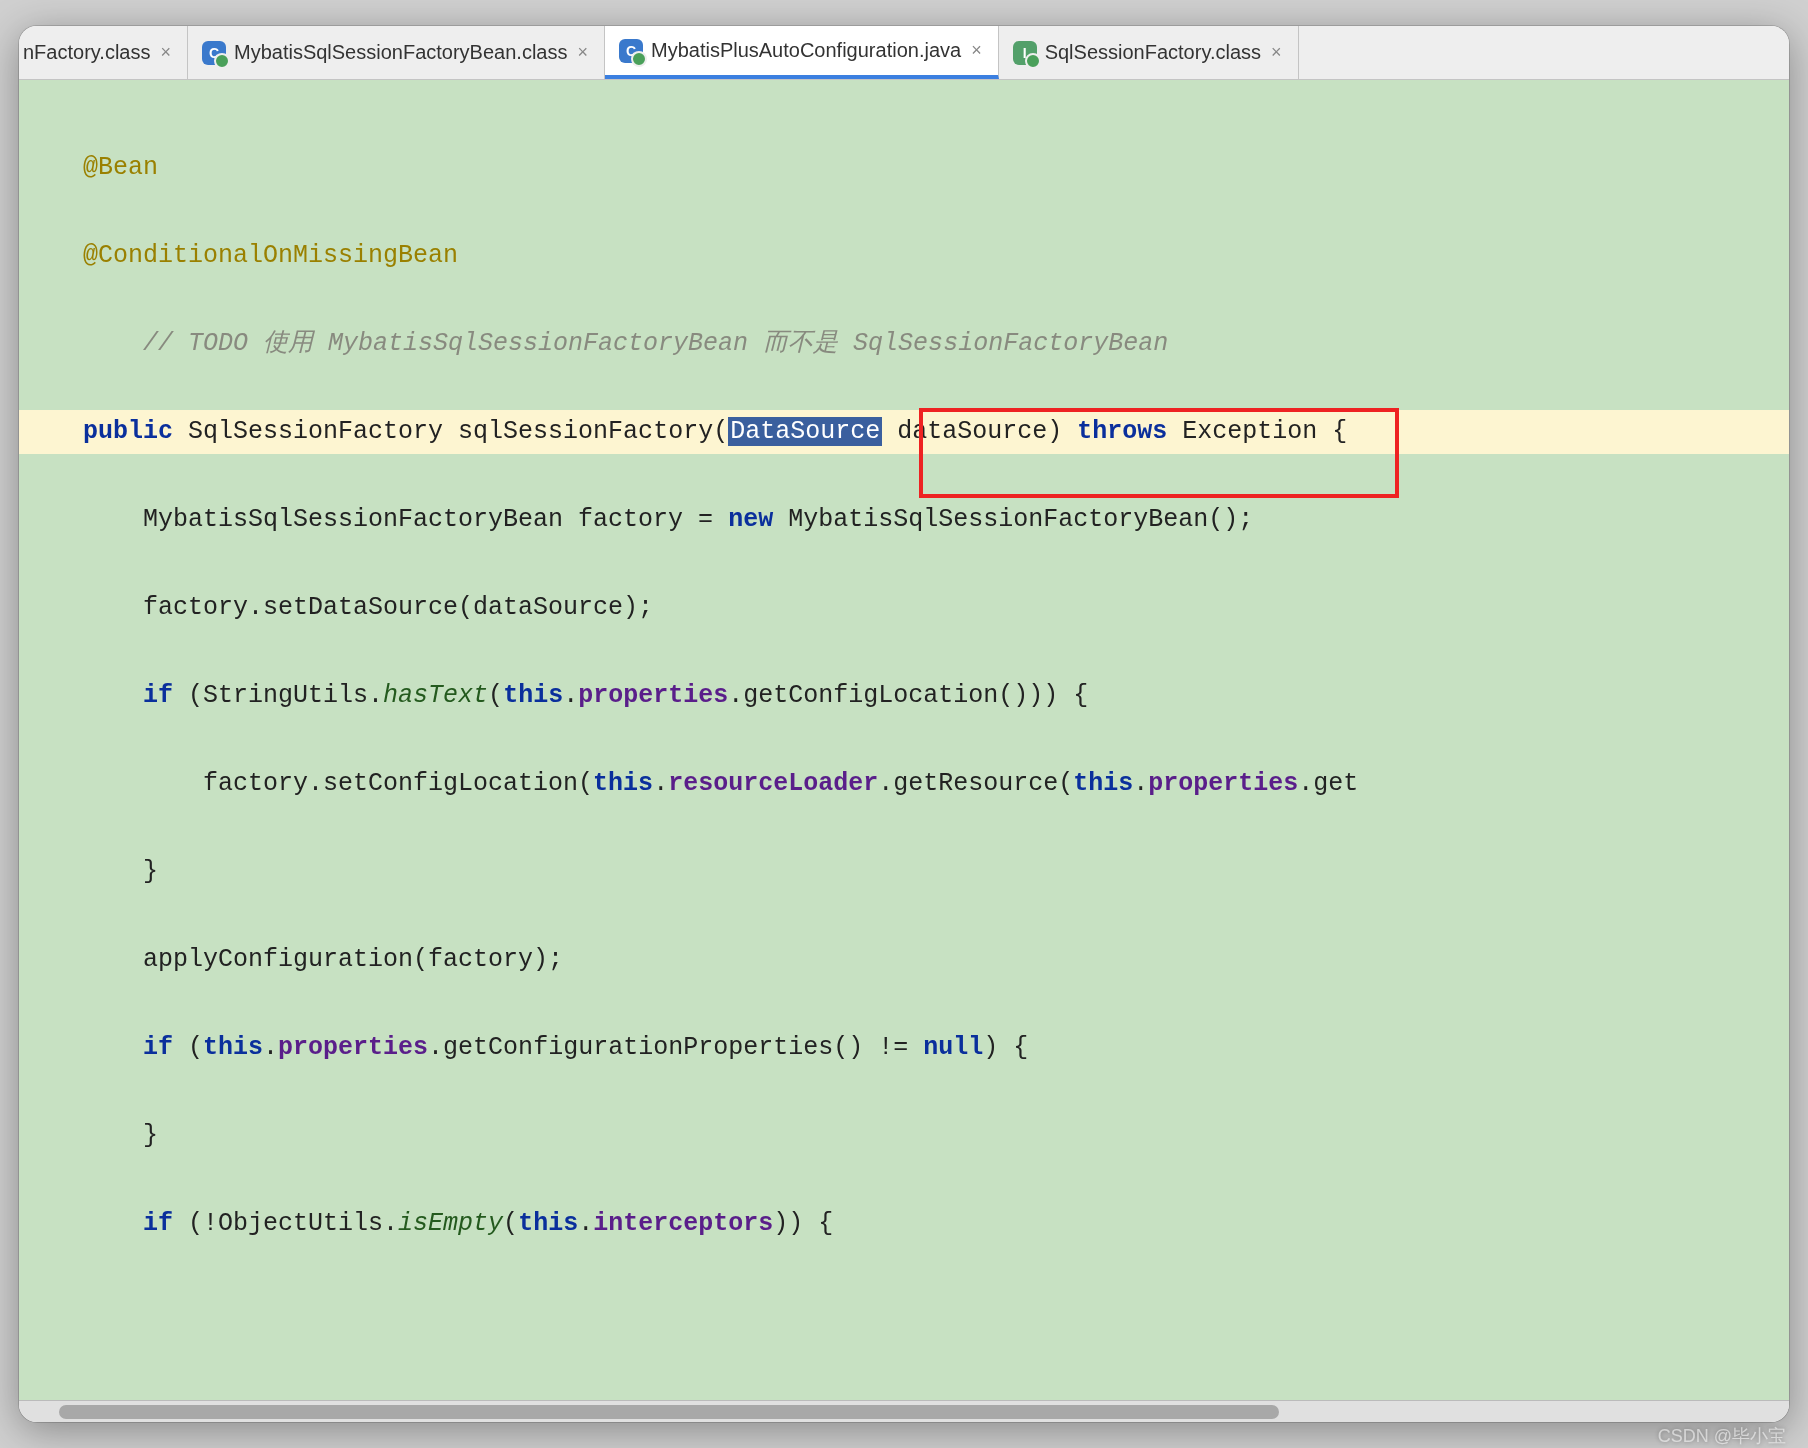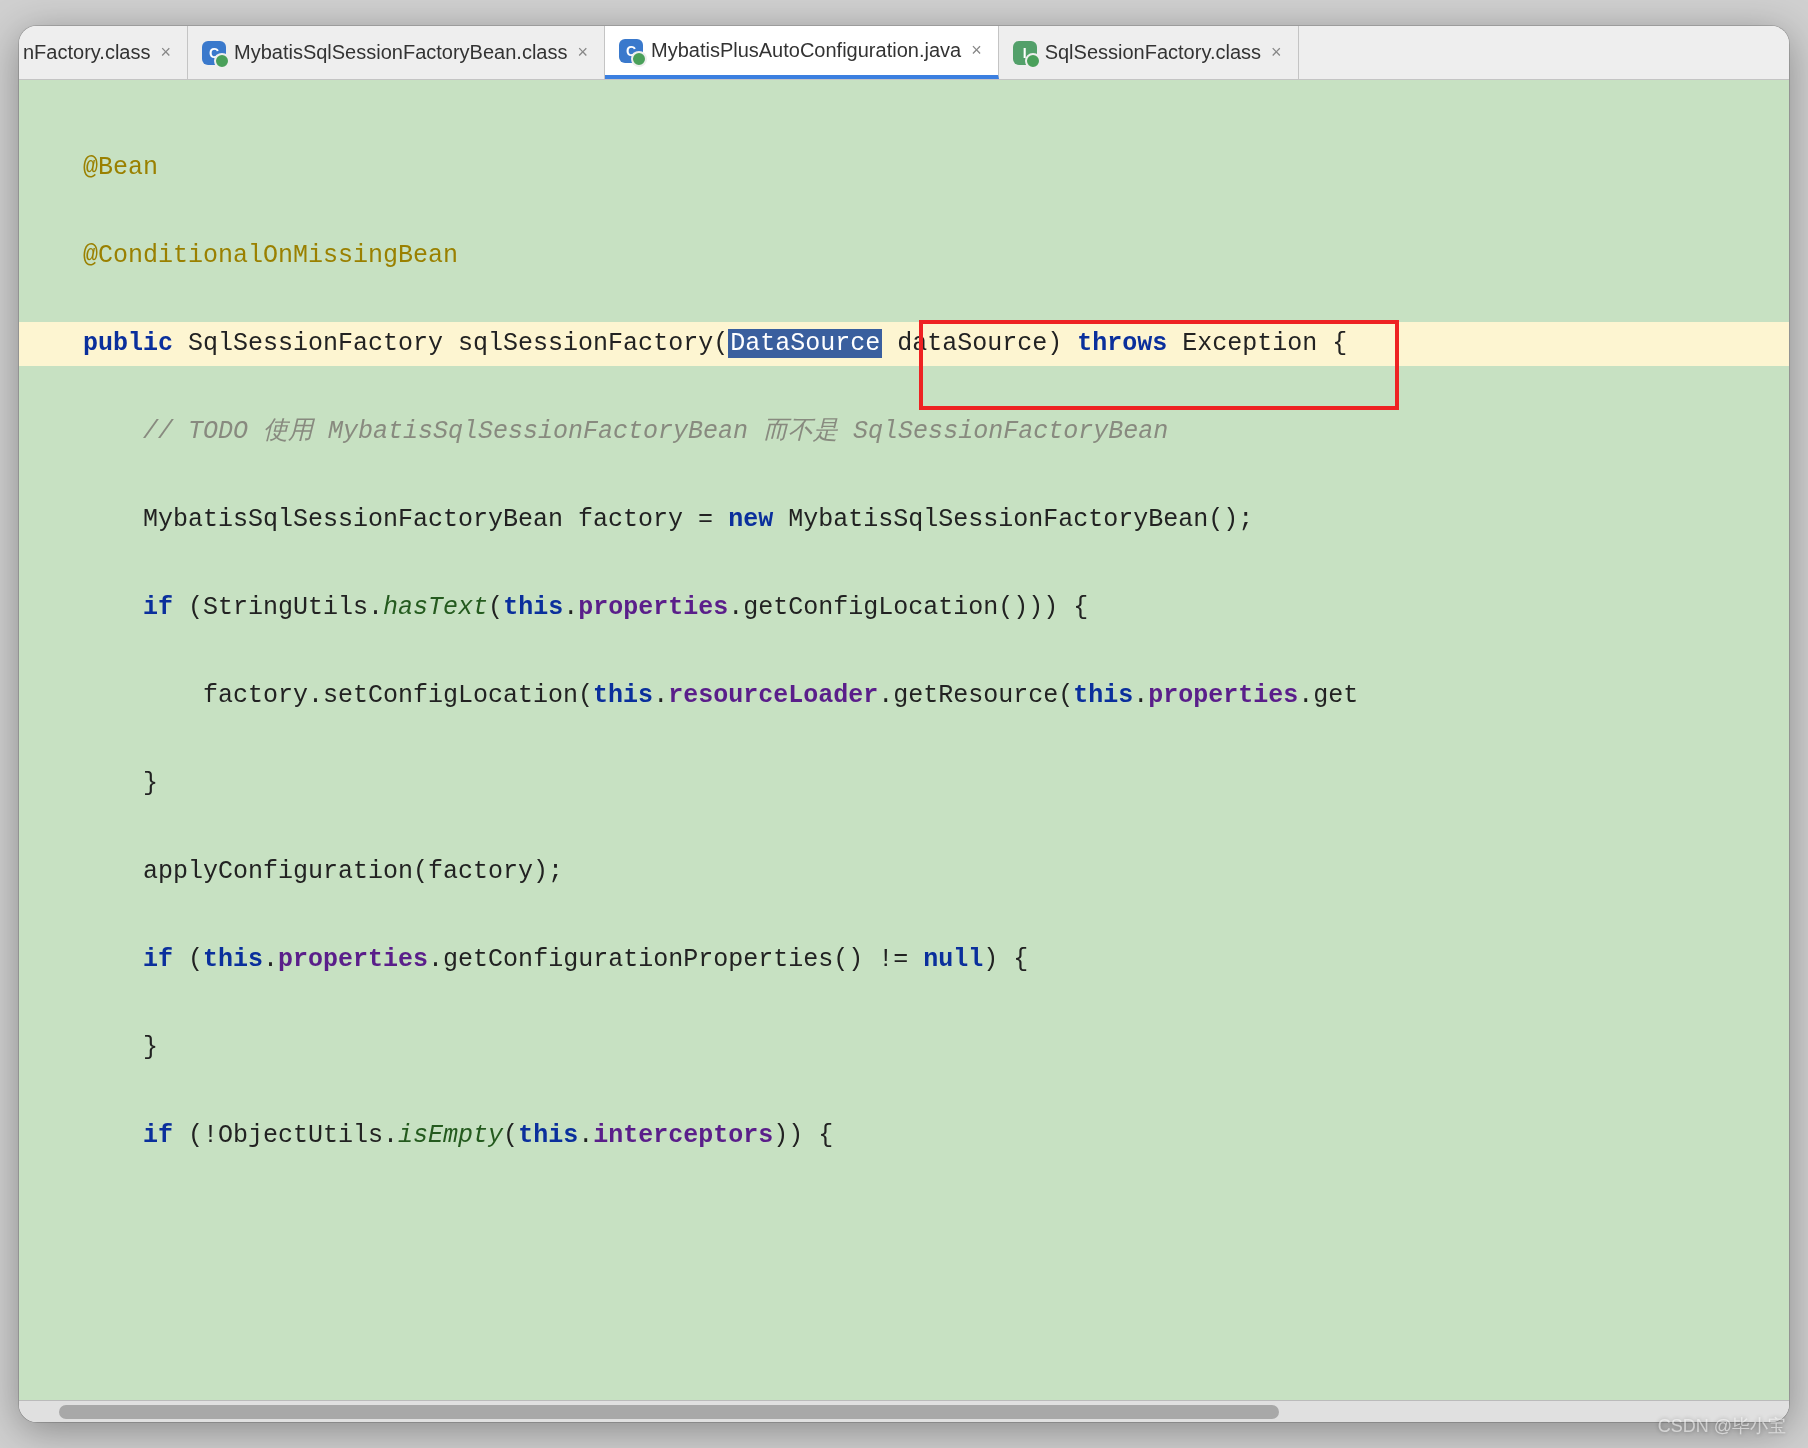--- a/index.html
+++ b/index.html
@@ -120,21 +120,21 @@
     position:absolute;
     top: 4px; left: 40px;
     height: 14px;
     width: 1220px;
     background: #a8a8a8;
     border-radius: 7px;
   }
   .watermark {
     position:fixed;
     right: 22px;
-    bottom: 10px;
+    bottom: 0;
     font-family: Arial, sans-serif;
     font-size: 18px;
     color: rgba(255,255,255,0.55);
     text-shadow: 0 0 4px rgba(0,0,0,0.3);
   }
 </style>
 </head>
 <body>
 
 <div class="window">
@@ -156,23 +156,24 @@
     <div class="tab">
       <span class="icon-badge icon-i">I</span>
       <span>SqlSessionFactory.class</span>
       <span class="close">×</span>
     </div>
   </div>
 
   <div class="editor">
 <div class="code-line"><span class="ann">@Bean</span></div>
 <div class="code-line"><span class="ann">@ConditionalOnMissingBean</span></div>
+<div class="code-line">    <span class="cmt">// TODO 使用 MybatisSqlSessionFactoryBean 而不是 SqlSessionFactoryBean</span></div>
 <div class="code-line hl-line"><span class="kw">public</span> <span class="txt">SqlSessionFactory</span> <span class="fn">sqlSessionFactory(</span><span class="sel">DataSource</span><span class="txt"> dataSource)</span> <span class="kw">throws</span> <span class="txt">Exception {</span><div class="red-box"></div></div>
-<div class="code-line">    <span class="cmt">// TODO 使用 MybatisSqlSessionFactoryBean 而不是 SqlSessionFactoryBean</span></div>
 <div class="code-line">    <span class="txt">MybatisSqlSessionFactoryBean factory = </span><span class="kw">new</span><span class="txt"> MybatisSqlSessionFactoryBean();</span></div>
+<div class="code-line">    <span class="txt">factory.setDataSource(dataSource);</span></div>
 <div class="code-line">    <span class="kw">if</span><span class="txt"> (StringUtils.</span><span class="mit">hasText</span><span class="txt">(</span><span class="kw">this</span><span class="txt">.</span><span class="fld">properties</span><span class="txt">.getConfigLocation())) {</span></div>
 <div class="code-line">        <span class="txt">factory.setConfigLocation(</span><span class="kw">this</span><span class="txt">.</span><span class="fld">resourceLoader</span><span class="txt">.getResource(</span><span class="kw">this</span><span class="txt">.</span><span class="fld">properties</span><span class="txt">.get</span></div>
 <div class="code-line">    <span class="txt">}</span></div>
 <div class="code-line">    <span class="txt">applyConfiguration(factory);</span></div>
 <div class="code-line">    <span class="kw">if</span><span class="txt"> (</span><span class="kw">this</span><span class="txt">.</span><span class="fld">properties</span><span class="txt">.getConfigurationProperties() != </span><span class="kw">null</span><span class="txt">) {</span></div>
 <div class="code-line">    <span class="txt">}</span></div>
 <div class="code-line">    <span class="kw">if</span><span class="txt"> (!ObjectUtils.</span><span class="mit">isEmpty</span><span class="txt">(</span><span class="kw">this</span><span class="txt">.</span><span class="fld">interceptors</span><span class="txt">)) {</span></div>
 
 
 

